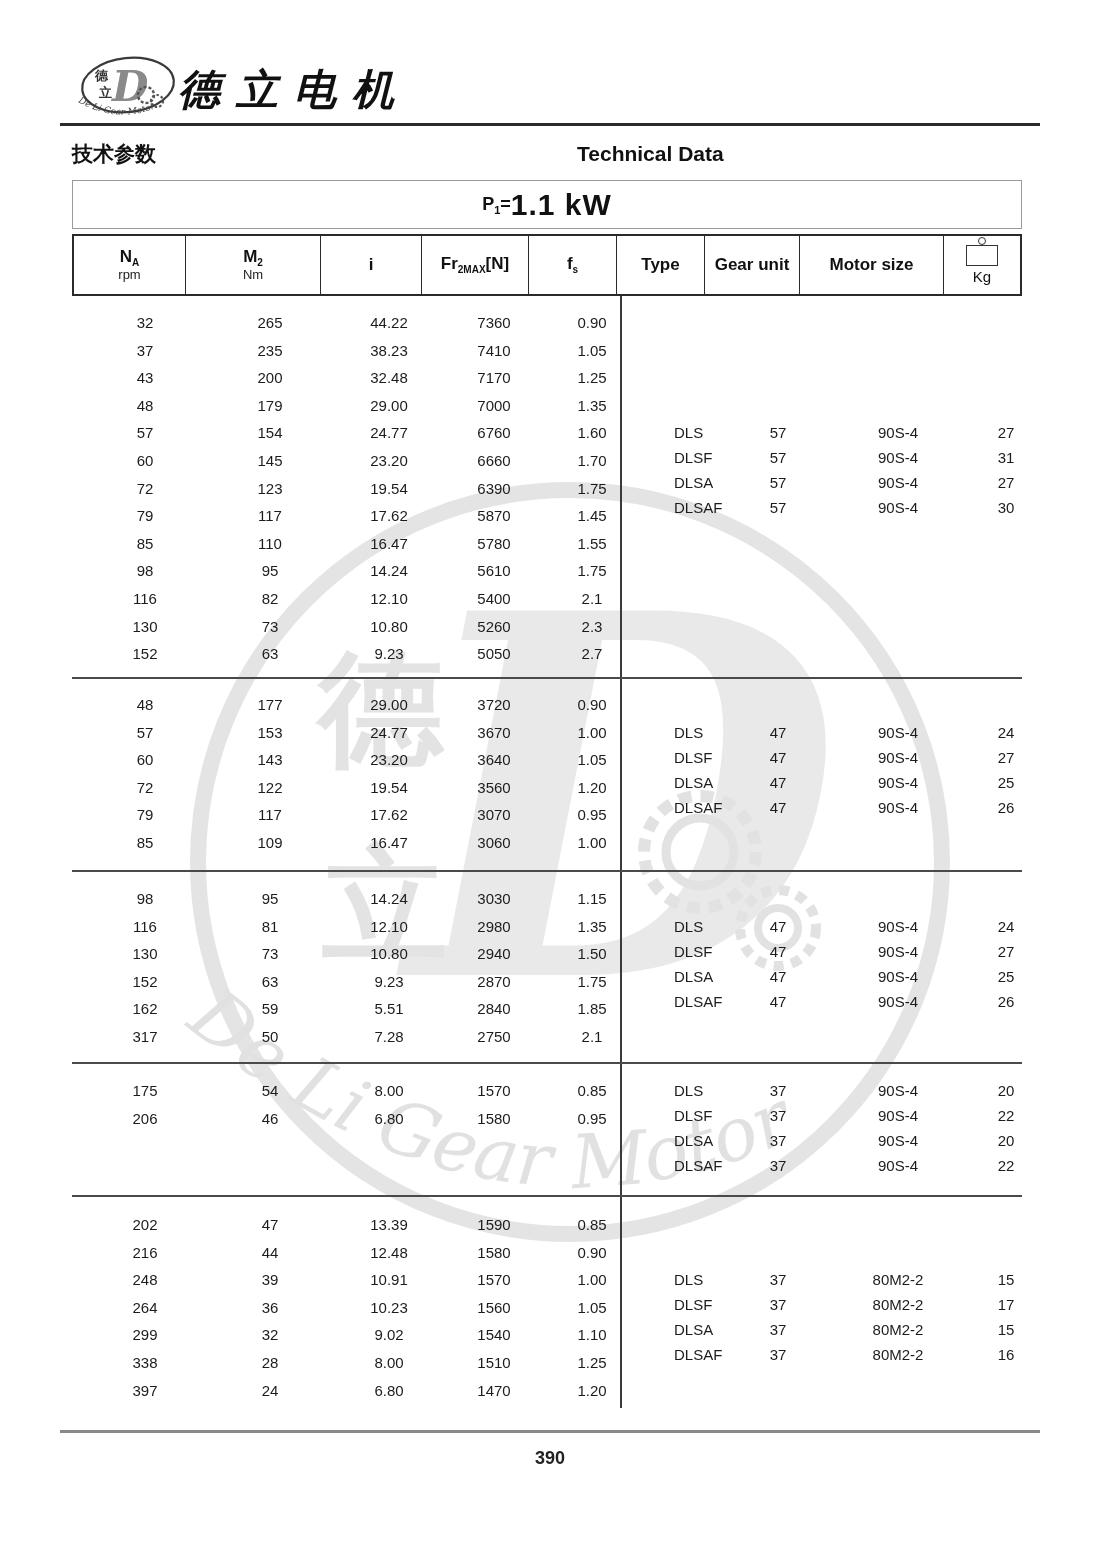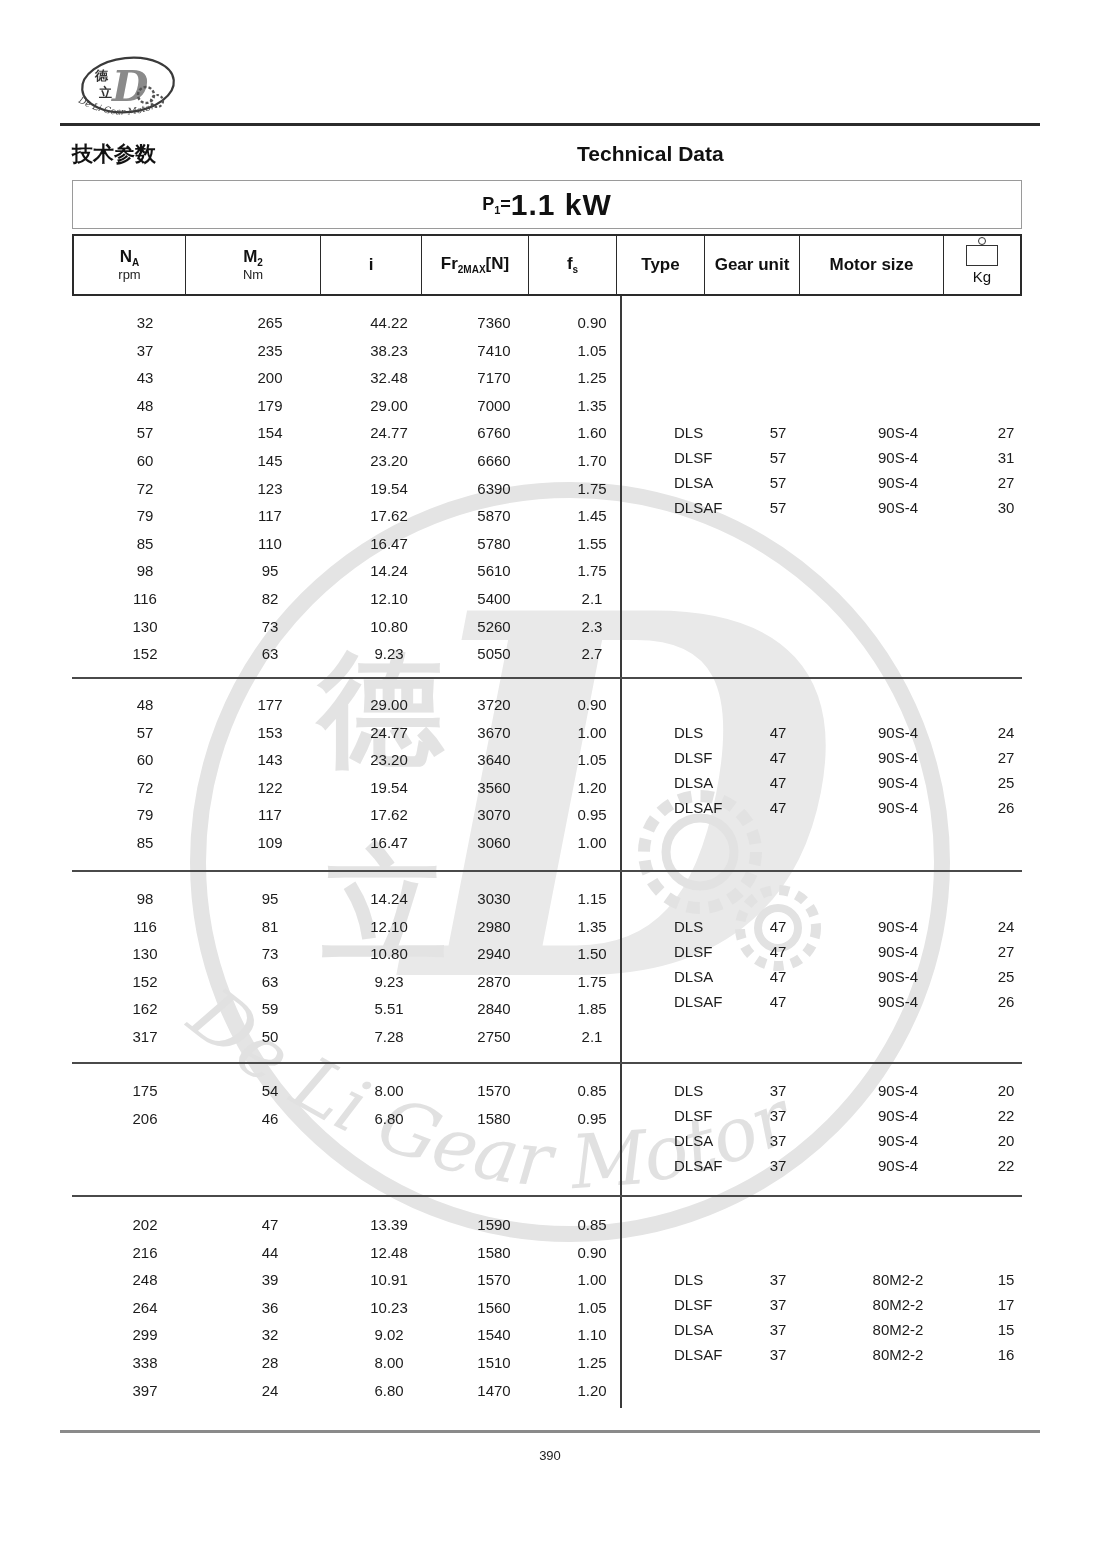--- a/index.html
+++ b/index.html
@@ -65,21 +65,21 @@
   .hsep { position:absolute; left:72px; width:950px; height:1.5px; background:#4a4a4a; }
 
   
   .drow, .trow { position:absolute; left:16px; top:0; width:1100px; height:20px; }
   .dcell, .tcell {
     position:absolute; top:0; height:20px; line-height:20px;
     font-size:15px; color:#1c1c1c; text-align:center; white-space:nowrap;
   }
   .tcell-type { text-align:left; }
 
-  .page-number { position:absolute; left:0; top:1448px; width:1100px; text-align:center; font-size:13px; color:#222; }
+  .page-number { position:absolute; left:0; top:1448px; width:1100px; text-align:center; font-size:18px; color:#222;font-weight:bold; }
 
   .watermark { position:absolute; left:0; top:0; pointer-events:none; }
   .logo-svg { position:absolute; left:72px; top:52px; }
 </style>
 </head>
 <body>
 
 <div class="page">
 
   <svg class="watermark" width="1100" height="1555" viewBox="0 0 1100 1555" aria-hidden="true">
@@ -111,20 +111,21 @@
       <circle cx="85" cy="49" r="6" fill="none" stroke="#555" stroke-width="2.2" stroke-dasharray="2.5 2"></circle>
     </g>
     <defs>
         <path id="logo-arc" d="M 6 50 Q 56 78 106 44" fill="none"></path>
       </defs>
     <text font-family="DejaVu Serif, serif" font-style="italic" font-size="9" fill="#444">
       <textPath href="#logo-arc">De Li Gear Motor</textPath>
     </text>
   </svg>
 
+  <div class="brand-title">德立电机</div>
 
   <div class="rule-dark" style="top:123px;"></div>
 
   <div class="sec-title-cn">技术参数</div>
   <div class="sec-title-en">Technical Data</div>
 
   <div class="power-box">
     <span class="power-prefix"><span>P</span><span class="power-sub">1</span><span>=</span></span>
       <span class="power-value">1.1 kW</span>
   </div>

